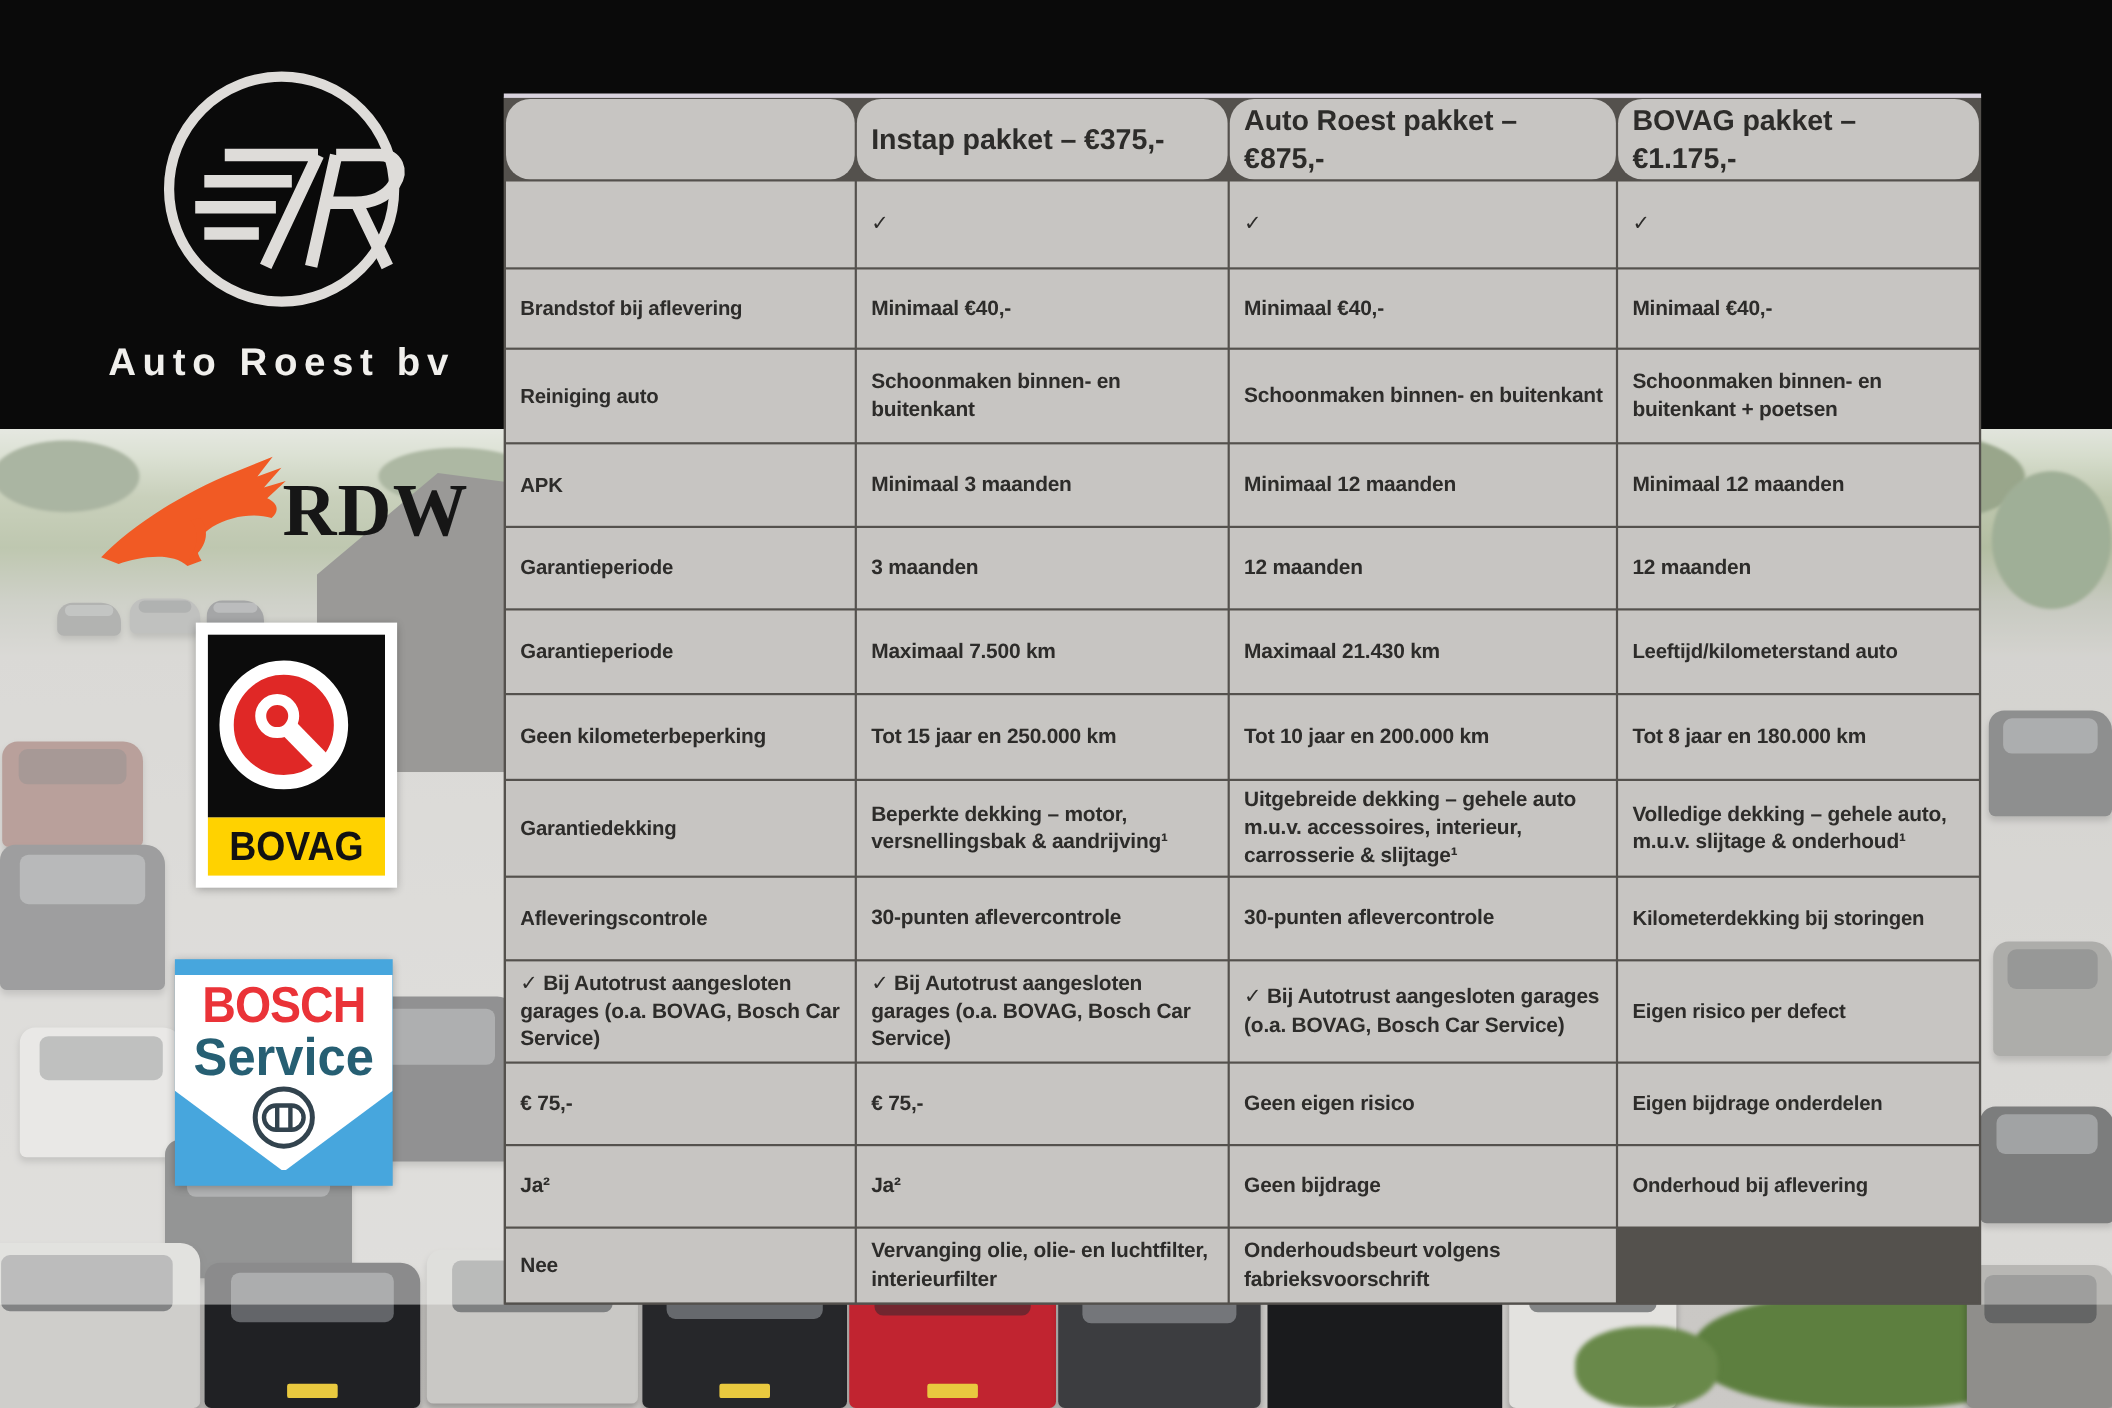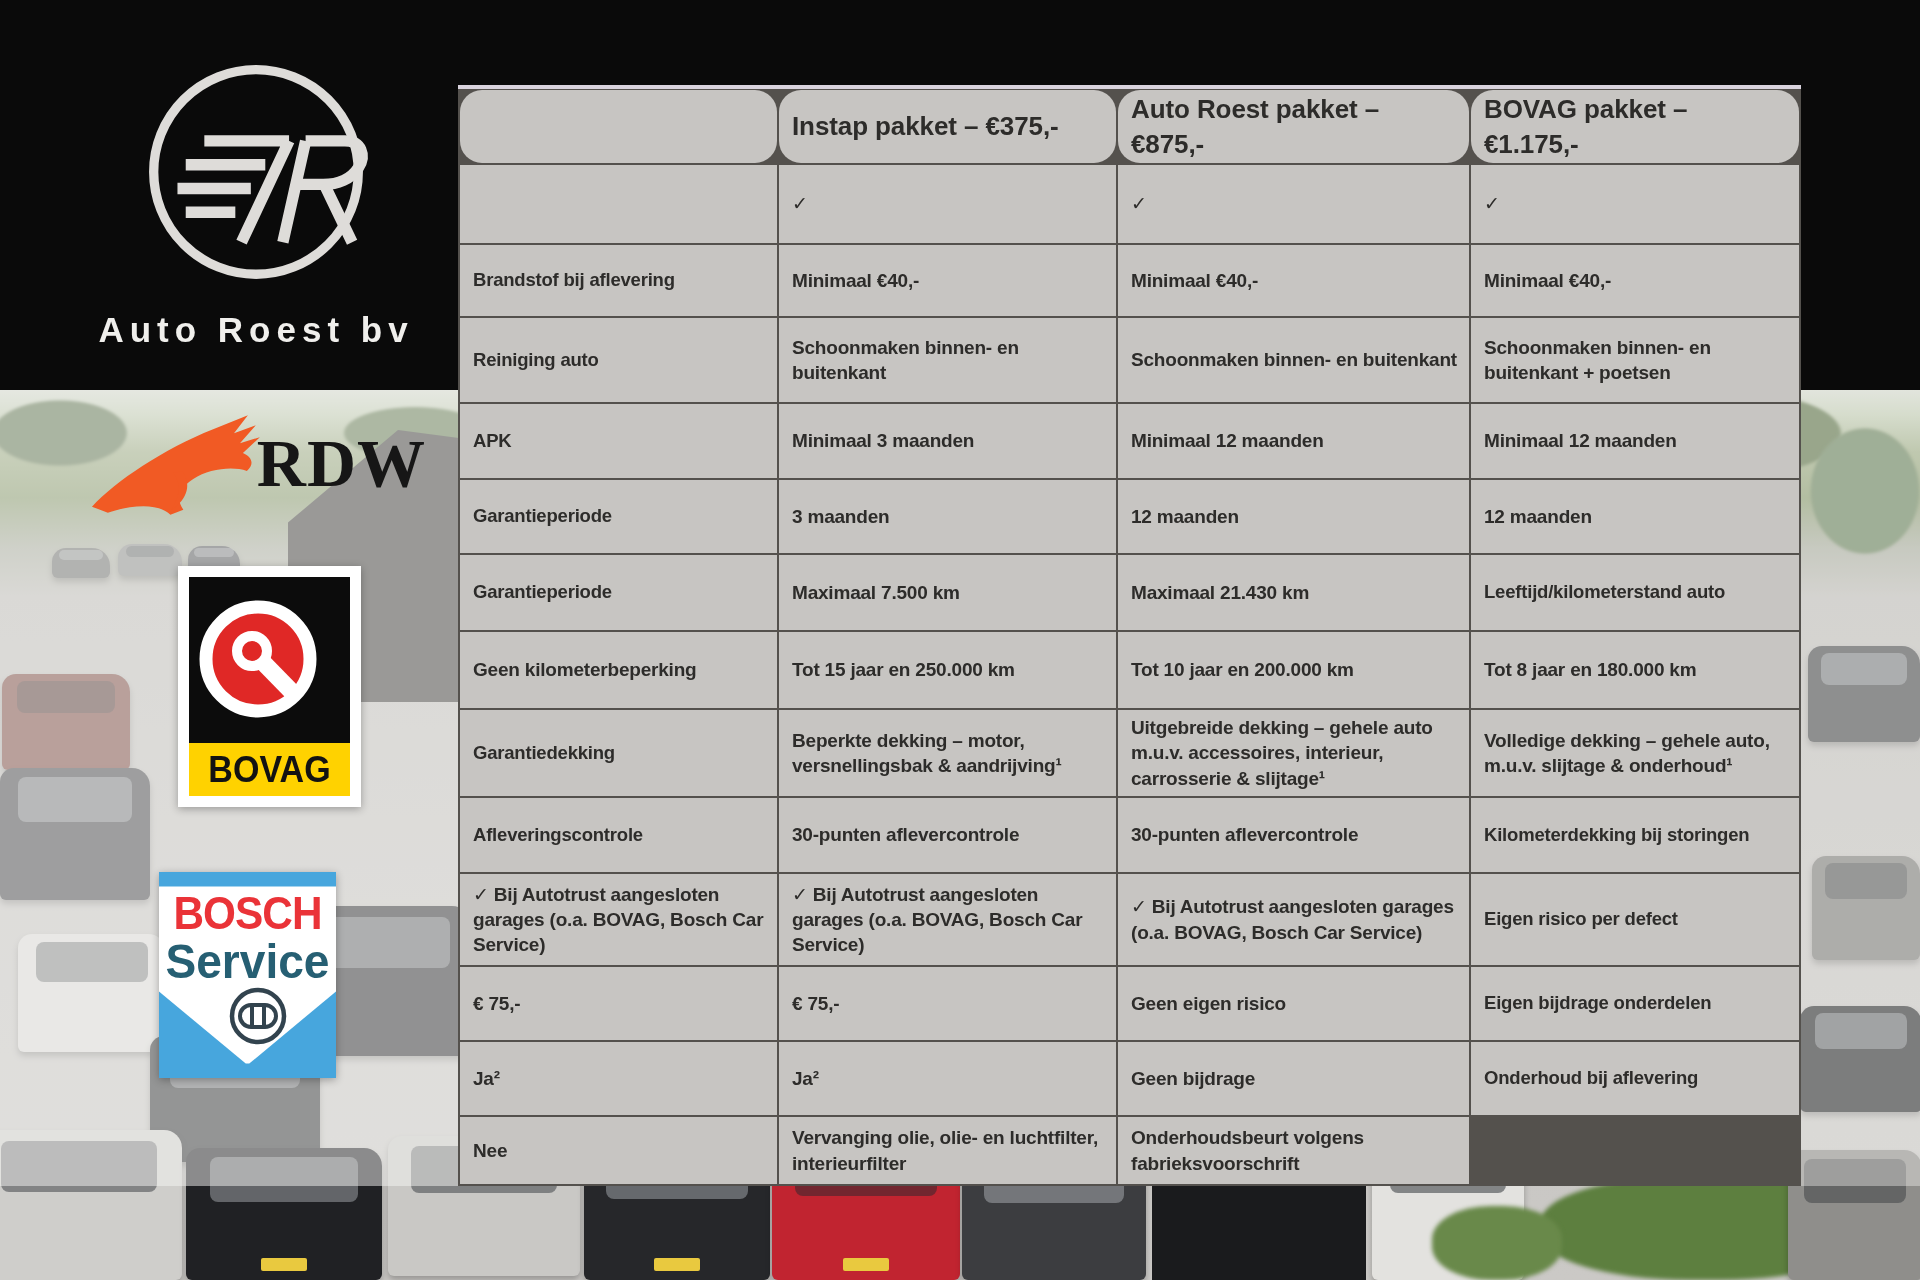--- a/index.html
+++ b/index.html
@@ -36,21 +36,21 @@
 
   
   .bovag{position:absolute;left:178px;top:566px;width:183px;height:241px;z-index:4;
          background:#fff;box-sizing:border-box;padding:11px;box-shadow:0 2px 8px rgba(0,0,0,.3);}
   .bovag-top{background:#0c0c0c;height:166px;position:relative;}
   .bovag-band{background:var(--bovag-yellow,#ffd200);height:53px;display:flex;
               align-items:center;justify-content:center;}
   .bovag-band span{font-size:37px;font-weight:800;color:#121212;transform:scaleX(.92);letter-spacing:0px;}
 
   
-  .bosch{position:absolute;left:159px;top:872px;width:177px;height:206px;z-index:4;
+  .bosch{position:absolute;left:159px;top:872px;width:198px;height:206px;z-index:4;
          background:var(--bosch-blue,#47a6dd);box-shadow:0 2px 8px rgba(0,0,0,.3);}
   .bosch-shield{position:absolute;inset:0;background:#fff;
      clip-path:polygon(0 7%,100% 7%,100% 58%,51% 93%,49% 93%,0 58%);}
   .bosch-word{position:absolute;top:14px;left:0;right:0;text-align:center;
      font-size:46px;font-weight:800;color:var(--bosch-red,#ea3338);transform:scaleX(.92);letter-spacing:-1px;}
   .service-word{position:absolute;top:62px;left:0;right:0;text-align:center;
      font-size:48px;font-weight:700;color:var(--bosch-teal,#265f73);transform:scaleX(.96);}
   .armature{position:absolute;left:67px;top:112px;}
 
   

